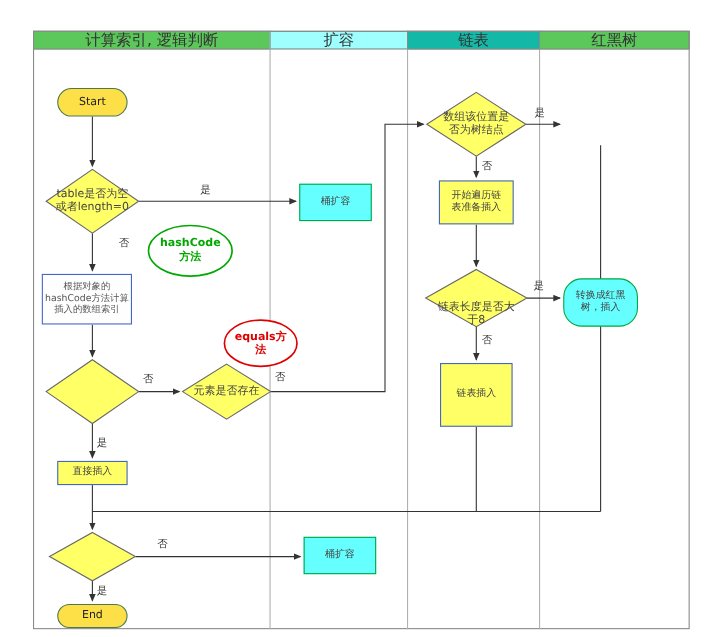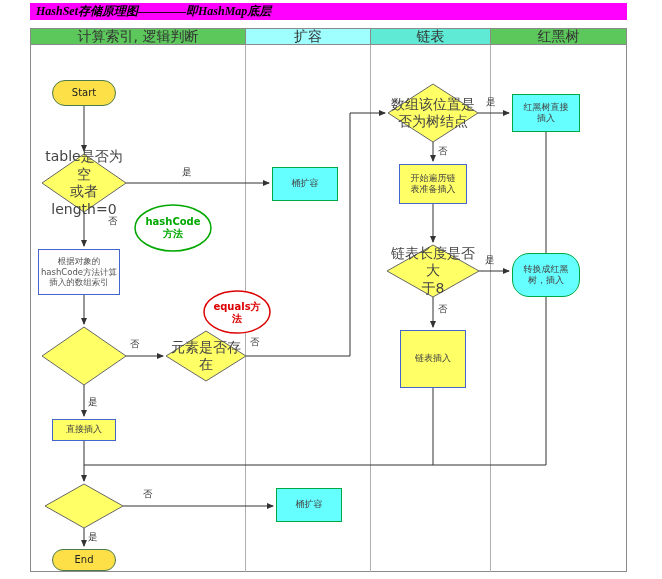--- a/index.html
+++ b/index.html
@@ -8,45 +8,44 @@
   #titlebar{position:absolute;left:30px;top:3px;width:597px;height:17px;background:#FF00FF;
     color:#000;font-family:"Liberation Serif",serif;font-style:italic;font-weight:bold;
     font-size:12px;line-height:17px;padding-left:6px;box-sizing:border-box;}
 
   .frame{position:absolute;left:30px;top:28px;width:597px;height:544px;border:1px solid #8a8a8a;
     box-sizing:border-box;pointer-events:none;}
   .hdr{position:absolute;top:28px;height:17px;border:1px solid #8a8a8a;display:flex;align-items:center;
     justify-content:center;font-size:14px;color:#333;box-sizing:border-box;}
   .hdr1{left:30px;width:216px;background:#5CC85C;}
   .hdr2{left:245px;width:126px;background:#9FFFFF;}
-  .hdr3{left:370px;width:121px;background:#5eead4;}
+  .hdr3{left:370px;width:121px;background:#14b8a6;}
   .hdr4{left:490px;width:137px;background:#5CC85C;}
   .vline{position:absolute;top:45px;height:527px;width:0;border-left:1px solid #b0b0b0;}
 
   svg.layer{position:absolute;left:0;top:0;}
 
   .node{position:absolute;box-sizing:border-box;display:flex;align-items:center;justify-content:center;
     text-align:center;font-size:9px;color:#444;white-space:pre-line;line-height:1.25;}
   .terminator{background:#fde047;border:1px solid #4c7a4c;border-radius:13px;color:#222;font-size:10px;}
   .proc-white{background:#fefefe;border:1px solid #4466cc;font-size:8.5px;color:#555;}
   .proc-yellow{background:#FFFF66;border:1px solid #4466cc;}
   .proc-cyan{background:#66FFFF;border:1px solid #00A844;}
-  .dlabel{background:transparent;font-size:14px;color:#444;}
+  .dlabel{background:transparent;font-size:10px;color:#444;}
   .cloudlabel{position:absolute;display:flex;align-items:center;justify-content:center;text-align:center;
     background:transparent;font-weight:bold;font-size:10px;line-height:1.2;white-space:pre-line;}
   .cl-green{color:#00A800;text-align:center;}
   .cl-red{color:#DD0000;}
   .elabel{position:absolute;font-size:9.5px;color:#333;}
 </style>
 </head>
 <body>
 
 <div id="canvas">
 
-  <div id="titlebar">HashSet存储原理图————即HashMap底层</div>
 
   <div class="hdr hdr1">计算索引, 逻辑判断</div>
   <div class="hdr hdr2">扩容</div>
   <div class="hdr hdr3">链表</div>
   <div class="hdr hdr4">红黑树</div>
 
   <div class="frame"></div>
   <div class="vline" style="left:245px;"></div>
   <div class="vline" style="left:370px;"></div>
   <div class="vline" style="left:490px;"></div>
@@ -104,32 +103,30 @@
 
   <div class="node proc-cyan" style="left:272px;top:167px;width:66px;height:34px;">桶扩容</div>
 
   <div class="node proc-cyan" style="left:276px;top:488px;width:66px;height:34px;">桶扩容</div>
 
   <div class="node proc-yellow" style="left:399px;top:164px;width:68px;height:40px;">开始遍历链
 表准备插入</div>
 
   <div class="node proc-yellow" style="left:400px;top:330px;width:66px;height:58px;">链表插入</div>
 
-  <div class="node proc-cyan" style="left:512px;top:94px;width:68px;height:38px;">红黑树直接
-插入</div>
 
   <div class="node proc-cyan" style="left:512px;top:253px;width:68px;height:44px;border-radius:17px;">转换成红黑
 树，插入</div>
 
   <div class="node dlabel" style="left:42px;top:154px;width:84px;height:58px;">table是否为空
 或者length=0</div>
   <div class="node dlabel" style="left:166px;top:331px;width:80px;height:50px;">元素是否存在</div>
   <div class="node dlabel" style="left:388px;top:84px;width:90px;height:58px;">数组该位置是
 否为树结点</div>
-  <div class="node dlabel" style="left:387px;top:245px;width:92px;height:52px;">链表长度是否大
+  <div class="node dlabel" style="left:387px;top:260px;width:92px;height:52px;">链表长度是否大
 于8</div>
 
   <div class="cloudlabel cl-green" style="left:135px;top:205px;width:76px;height:46px;">hashCode
 方法</div>
   <div class="cloudlabel cl-red" style="left:204px;top:292px;width:66px;height:42px;">equals方
 法</div>
 
   <span class="elabel" style="left:182px;top:166px;">是</span>
   <span class="elabel" style="left:108px;top:215px;">否</span>
   <span class="elabel" style="left:130px;top:338px;">否</span>

